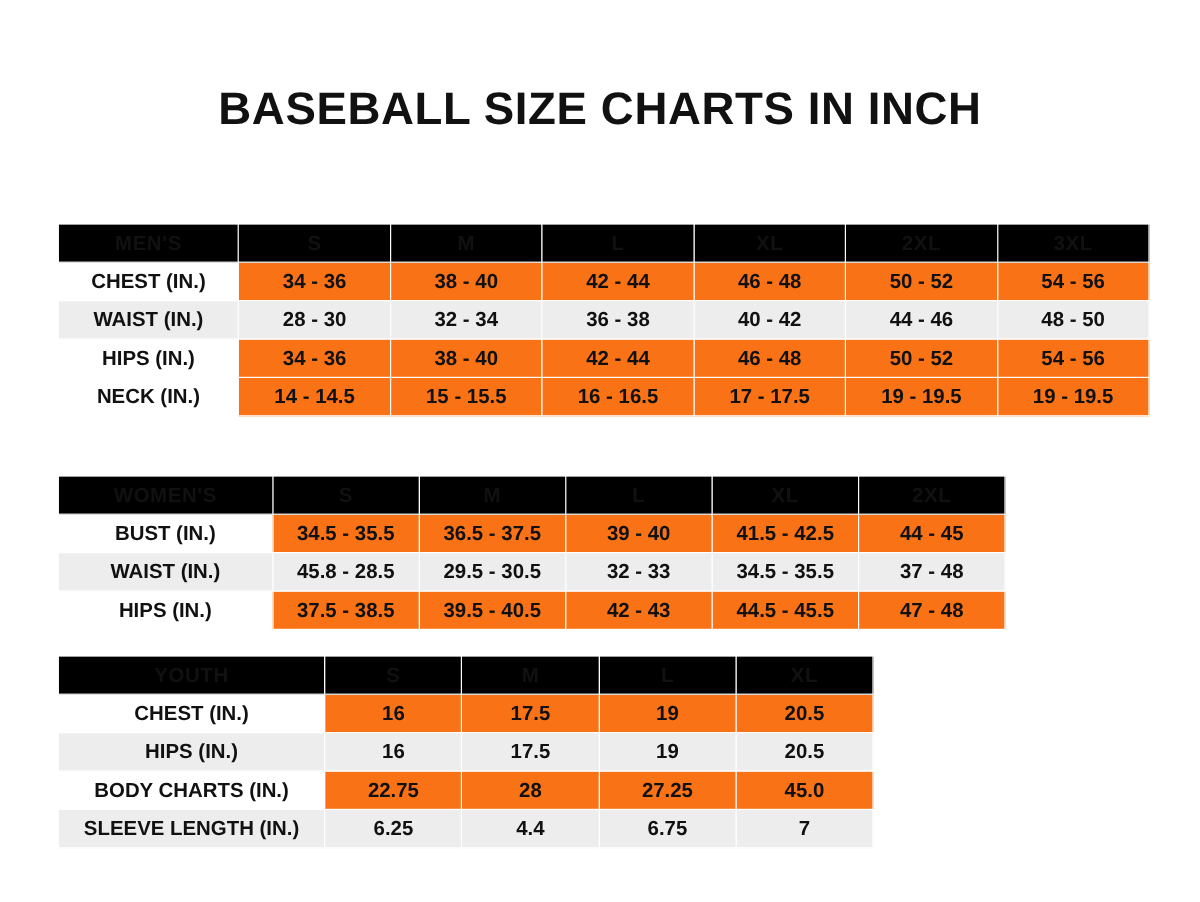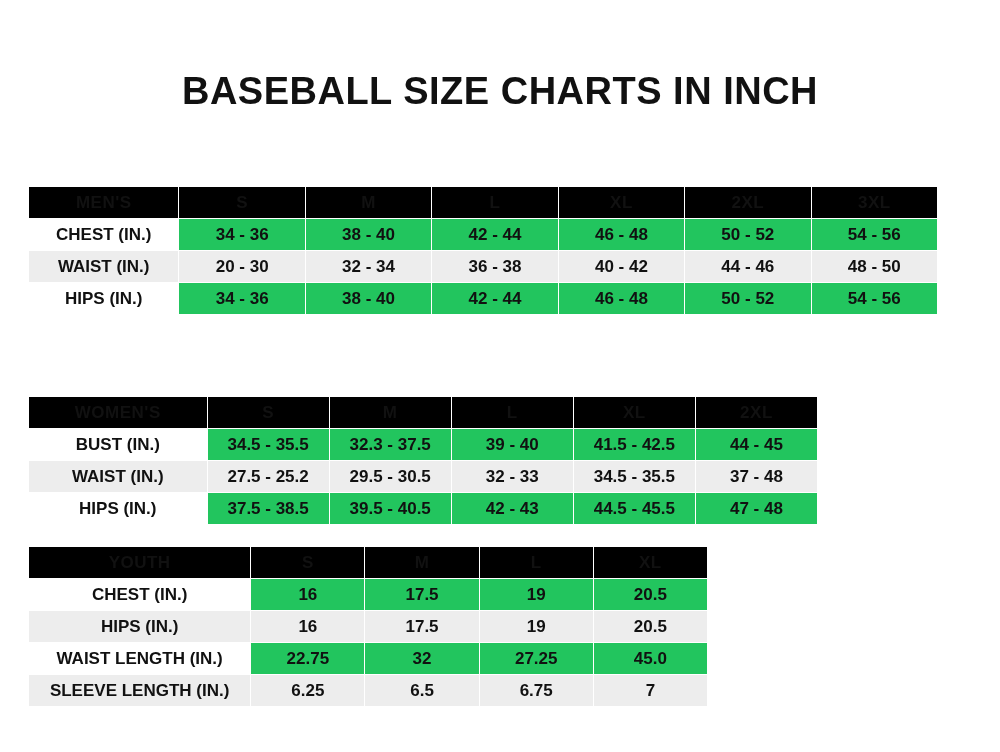--- a/index.html
+++ b/index.html
@@ -27,21 +27,21 @@
     left: 0;
     width: 1000px;
     text-align: center;
     font-size: 38px;
     font-weight: bold;
     letter-spacing: 0.5px;
     color: #111111;
   }
   .chart-block {
     position: absolute;
-    left: 28px;
+    left: 48px;
   }
   #men-block { top: 186px; width: 910px; }
   #women-block { top: 396px; width: 790px; }
   #youth-block { top: 546px; width: 680px; }
 
   table.size-table {
     border-collapse: collapse;
     width: 100%;
     table-layout: fixed;
   }
@@ -58,21 +58,21 @@
   thead th {
     background: #000000;
     color: #ffffff;
     font-size: 17px;
     letter-spacing: 0.5px;
   }
   thead th.corner {
     text-align: center;
   }
   tbody tr.odd td {
-    background: #22c55e;
+    background: #f97316;
   }
   tbody tr.even td {
     background: #ededed;
     margin-top: 42px;
   }
   tbody td.rowhead {
     background: inherit;
     text-align: center;
   }
   tbody tr.odd td.rowhead { background: #ffffff; }
@@ -113,35 +113,44 @@
           <td class="rowhead">CHEST (IN.)</td>
           <td>34 - 36</td>
           <td>38 - 40</td>
           <td>42 - 44</td>
           <td>46 - 48</td>
           <td>50 - 52</td>
           <td>54 - 56</td>
         </tr>
         <tr class="even">
           <td class="rowhead">WAIST (IN.)</td>
-          <td>20 - 30</td>
+          <td>28 - 30</td>
           <td>32 - 34</td>
           <td>36 - 38</td>
           <td>40 - 42</td>
           <td>44 - 46</td>
           <td>48 - 50</td>
         </tr>
         <tr class="odd">
           <td class="rowhead">HIPS (IN.)</td>
           <td>34 - 36</td>
           <td>38 - 40</td>
           <td>42 - 44</td>
           <td>46 - 48</td>
           <td>50 - 52</td>
           <td>54 - 56</td>
+        </tr>
+        <tr class="odd">
+          <td class="rowhead">NECK (IN.)</td>
+          <td>14 - 14.5</td>
+          <td>15 - 15.5</td>
+          <td>16 - 16.5</td>
+          <td>17 - 17.5</td>
+          <td>19 - 19.5</td>
+          <td>19 - 19.5</td>
         </tr>
       </tbody>
     </table>
   </div>
 
   <div class="chart-block" id="women-block">
     <table class="size-table">
       <thead>
         <tr>
           <th class="corner" style="width:22%">WOMEN'S</th>
@@ -149,28 +158,28 @@
           <th>M</th>
           <th>L</th>
           <th>XL</th>
           <th>2XL</th>
         </tr>
       </thead>
       <tbody>
         <tr class="odd">
           <td class="rowhead">BUST (IN.)</td>
           <td>34.5 - 35.5</td>
-          <td>32.3 - 37.5</td>
+          <td>36.5 - 37.5</td>
           <td>39 - 40</td>
           <td>41.5 - 42.5</td>
           <td>44 - 45</td>
         </tr>
         <tr class="even">
           <td class="rowhead">WAIST (IN.)</td>
-          <td>27.5 - 25.2</td>
+          <td>45.8 - 28.5</td>
           <td>29.5 - 30.5</td>
           <td>32 - 33</td>
           <td>34.5 - 35.5</td>
           <td>37 - 48</td>
         </tr>
         <tr class="odd">
           <td class="rowhead">HIPS (IN.)</td>
           <td>37.5 - 38.5</td>
           <td>39.5 - 40.5</td>
           <td>42 - 43</td>
@@ -201,30 +210,30 @@
           <td>20.5</td>
         </tr>
         <tr class="even">
           <td class="rowhead youth-label">HIPS (IN.)</td>
           <td>16</td>
           <td>17.5</td>
           <td>19</td>
           <td>20.5</td>
         </tr>
         <tr class="odd">
-          <td class="rowhead youth-label">WAIST LENGTH (IN.)</td>
+          <td class="rowhead youth-label">BODY CHARTS (IN.)</td>
           <td>22.75</td>
-          <td>32</td>
+          <td>28</td>
           <td>27.25</td>
           <td>45.0</td>
         </tr>
         <tr class="even">
           <td class="rowhead youth-label">SLEEVE LENGTH (IN.)</td>
           <td>6.25</td>
-          <td>6.5</td>
+          <td>4.4</td>
           <td>6.75</td>
           <td>7</td>
         </tr>
       </tbody>
     </table>
   </div>
 
 </div>
 
 </body></html>

